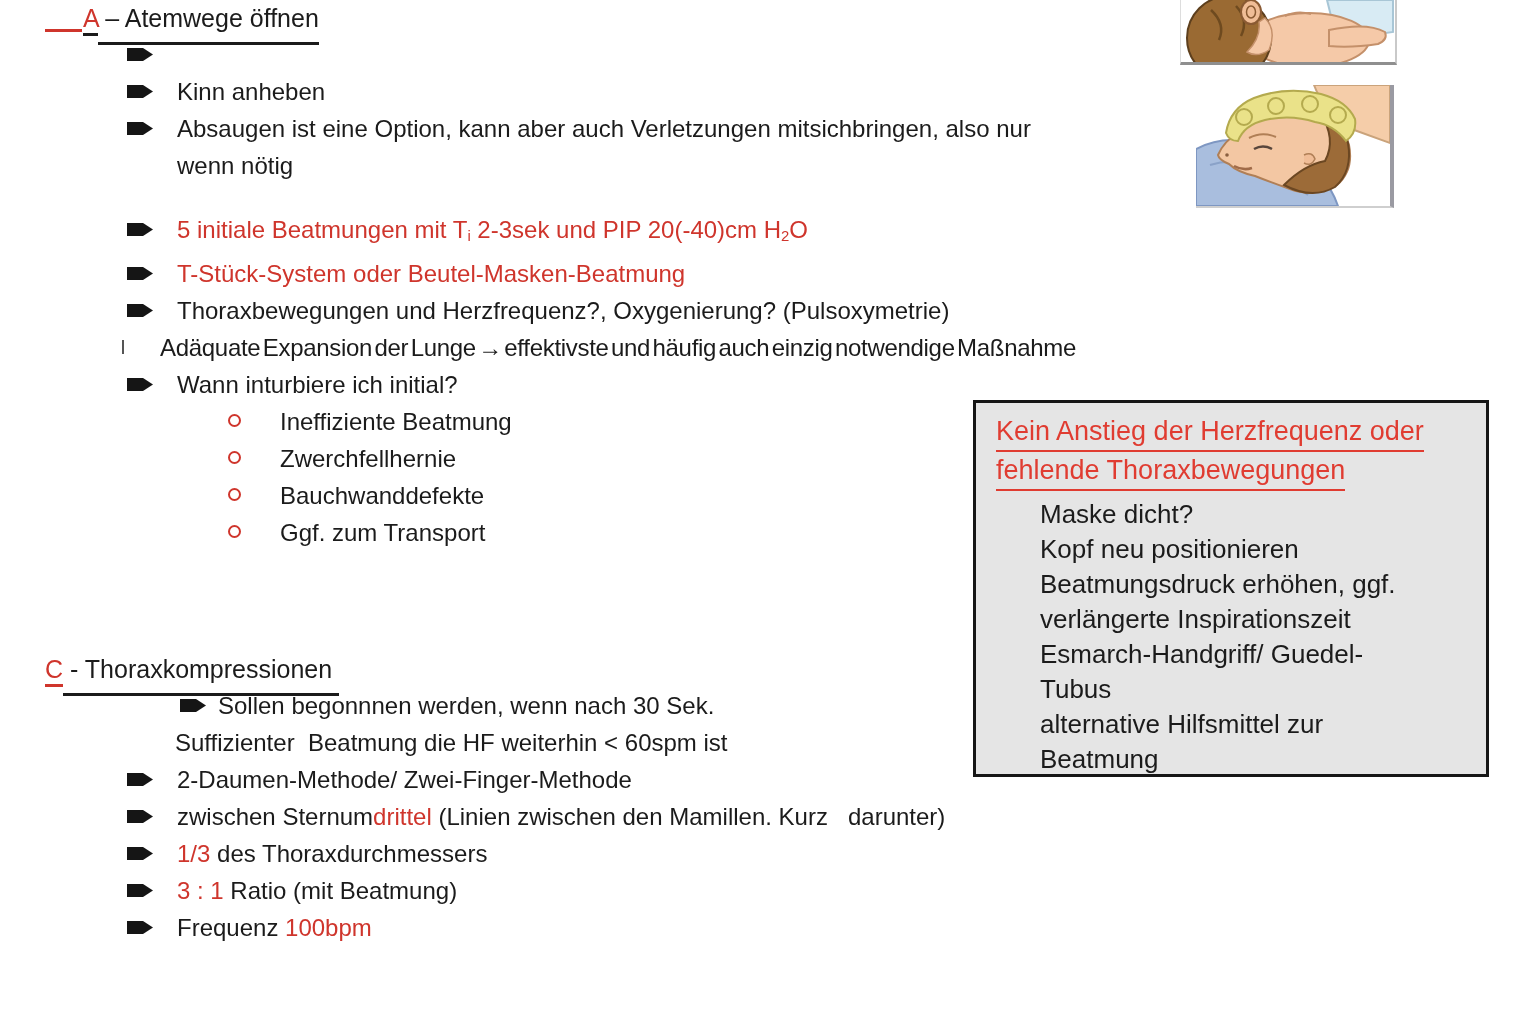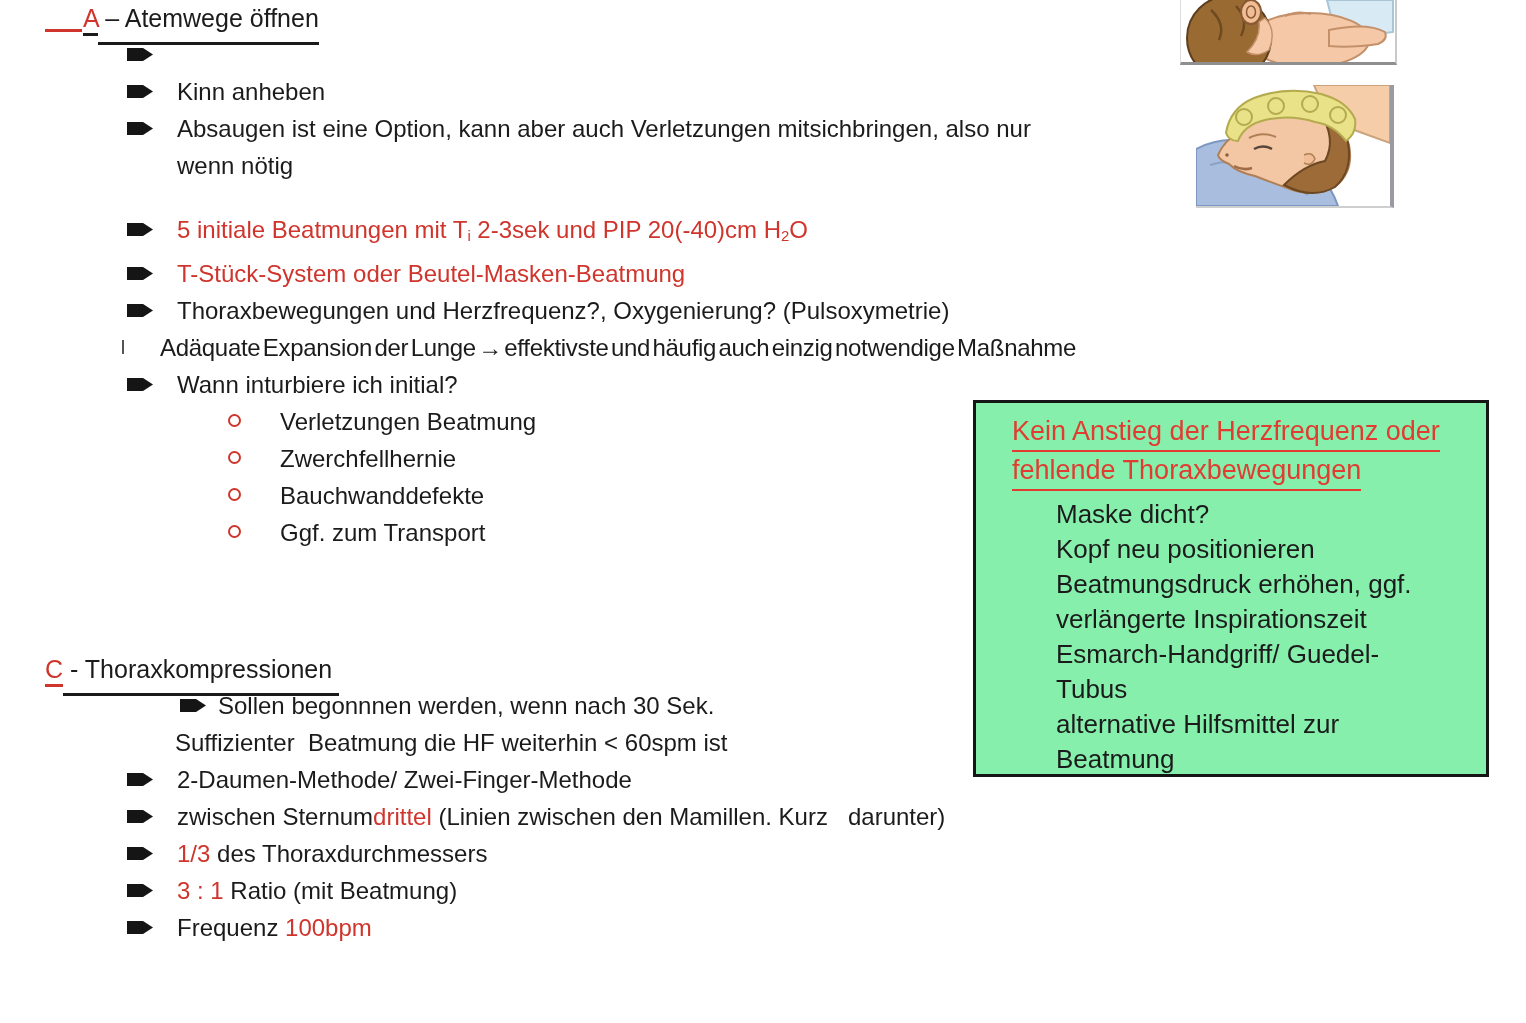--- a/index.html
+++ b/index.html
@@ -31,21 +31,21 @@
   .contC{padding-left:130px;}
   .arrow{width:26px;height:17px;margin-top:10px;}
   .oring{width:13px;height:13px;border:2.5px solid var(--red,#cf352c);border-radius:50%;margin-top:11px;box-sizing:border-box;}
   .vbar{width:2px;height:14px;background:#555;margin-top:11px;}
   .red{color:var(--red,#cf352c);}
   .sub{font-size:0.62em;vertical-align:-0.18em;}
   .tight{letter-spacing:-0.3px;word-spacing:-4px;}
   .txt{flex:1;}
 
   
-  .sidebox{position:absolute;left:973px;top:400px;width:516px;height:377px;border:3px solid #161616;background:#86efac;box-sizing:border-box;padding:10px 10px 0 36px;}
+  .sidebox{position:absolute;left:973px;top:400px;width:516px;height:377px;border:3px solid #161616;background:#e5e5e5;box-sizing:border-box;padding:10px 10px 0 20px;}
   .bxtitle{font-size:27px;line-height:36px;color:var(--box_red,#e03c31);margin-bottom:6px;}
   .bxtitle .tline{display:inline-block;border-bottom:2px solid var(--box_red,#e03c31);padding-bottom:1px;}
   .bx{display:flex;align-items:flex-start;font-size:26px;line-height:35px;}
   .bxdotcol{flex:none;width:44px;padding-top:12px;}
   .bxdot{width:10px;height:10px;border-radius:50%;background:#151515;}
   .bxl2:empty{display:none;}
 
   
   .img1{position:absolute;left:1180px;top:0;width:214px;height:62px;border-left:1px solid #ddd;border-right:2px solid #c9c9c9;border-bottom:3px solid #8f8f8f;background:#fff;overflow:hidden;}
   .img2{position:absolute;left:1196px;top:85px;width:194px;height:121px;border-right:4px solid #9a9aa2;border-bottom:2px solid #cfcfcf;background:#fff;overflow:hidden;}
@@ -132,21 +132,21 @@
           <svg class="arrow" viewBox="0 0 26 17">
             <use href="#arrowShape"></use>
           </svg>
         </span>
       <span class="txt pre">Wann inturbiere ich initial?</span>
     </div>
     <div class="li indSub">
       <span class="bcol">
           <span class="oring"></span>
         </span>
-      <span class="txt pre">Verletzungen Beatmung</span>
+      <span class="txt pre">Ineffiziente Beatmung</span>
     </div>
     <div class="li indSub">
       <span class="bcol">
           <span class="oring"></span>
         </span>
       <span class="txt pre">Zwerchfellhernie</span>
     </div>
     <div class="li indSub">
       <span class="bcol">
           <span class="oring"></span>

